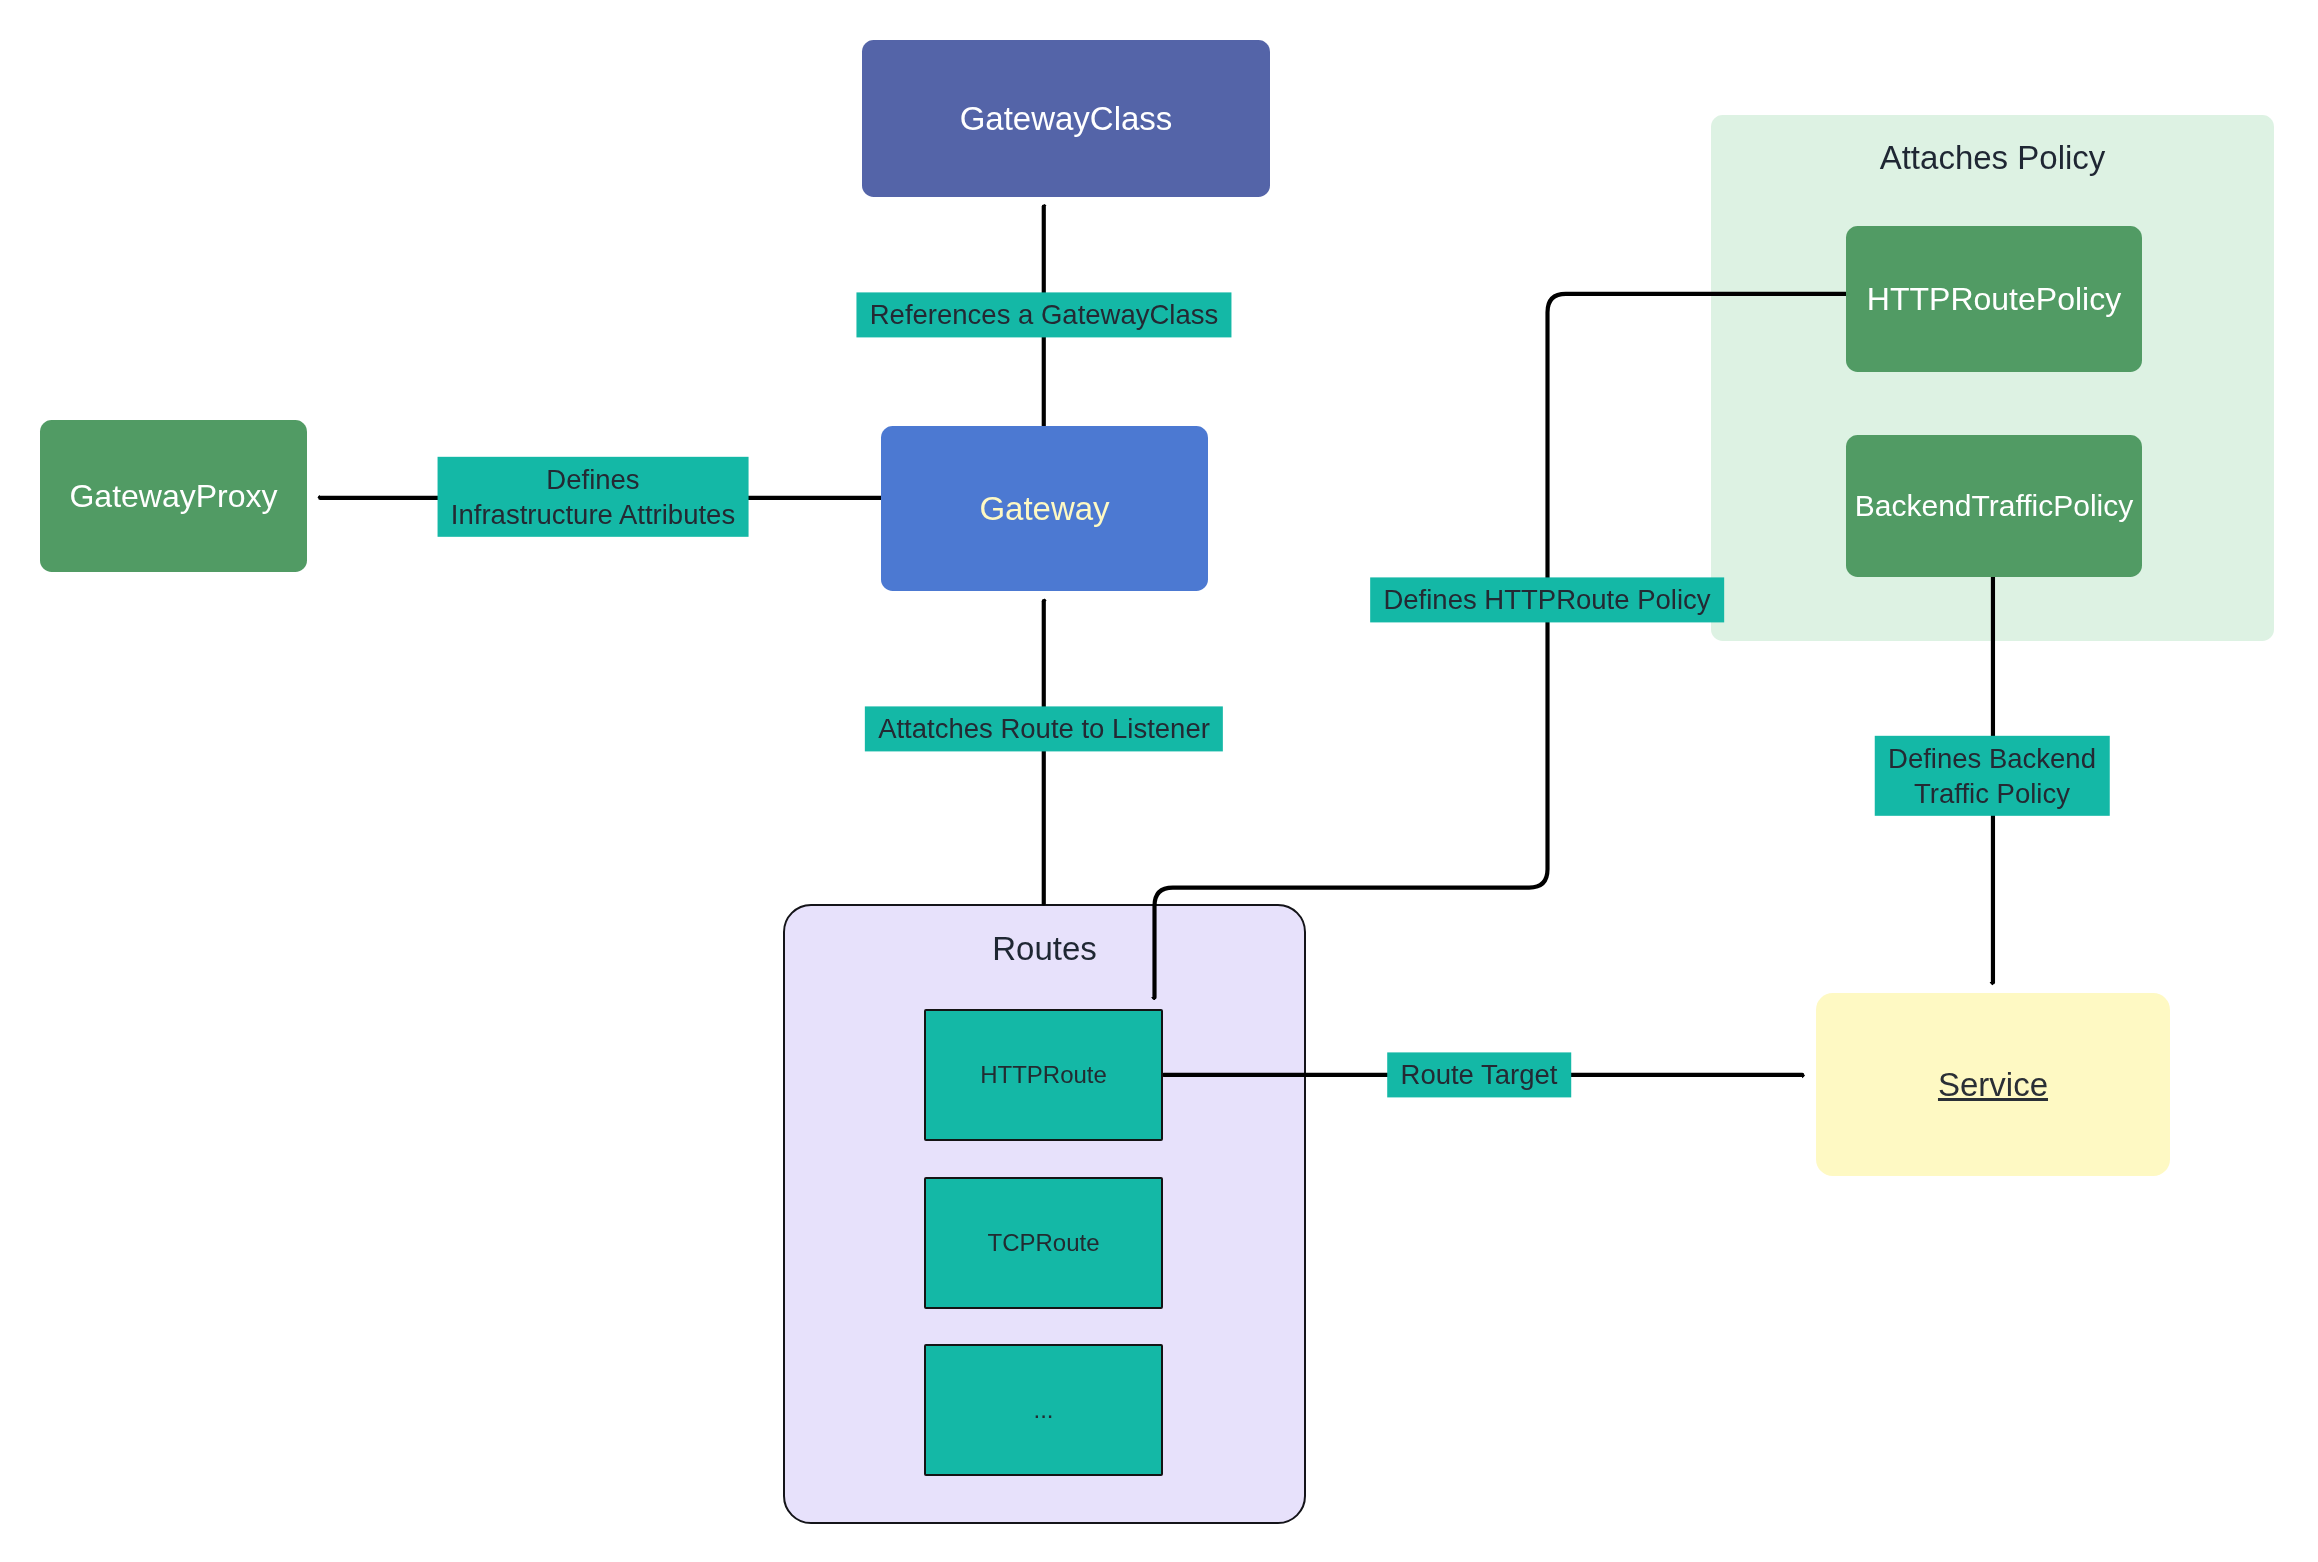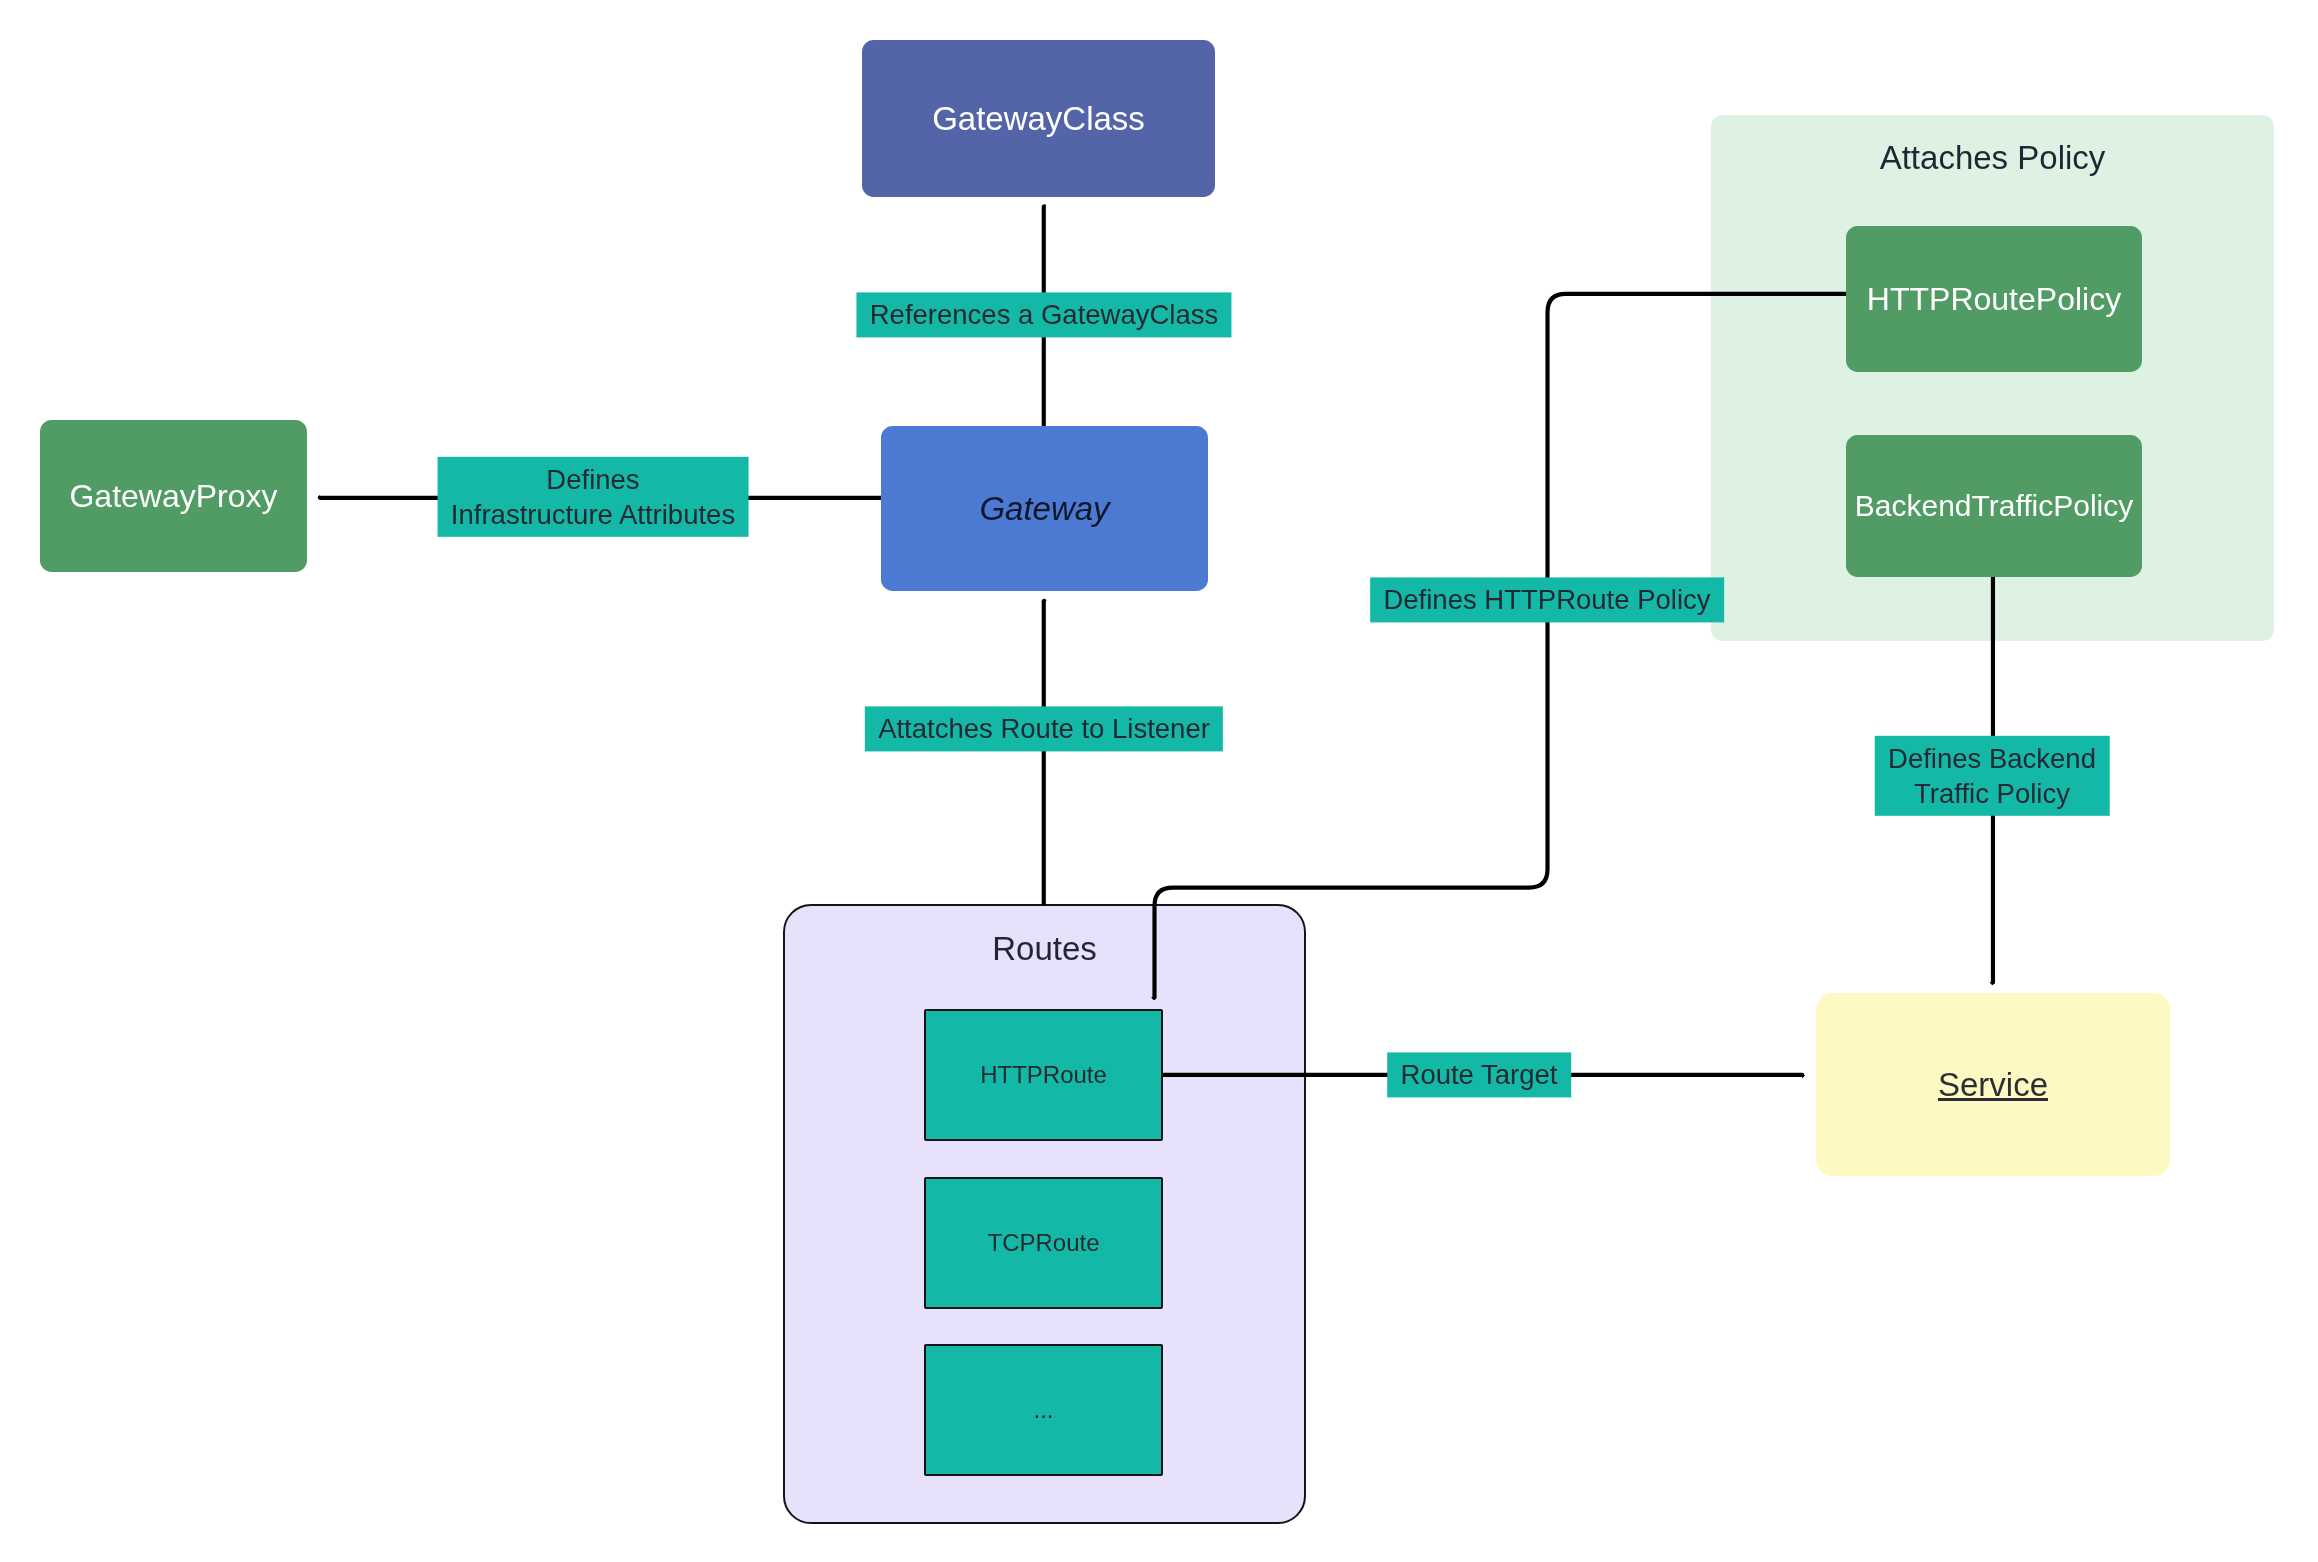--- a/index.html
+++ b/index.html
@@ -24,37 +24,37 @@
     background:#e7e1fb;border:2.5px solid #141419;border-radius:28px;
     box-sizing:border-box;
   }
   svg.wires{position:absolute;left:0;top:0;z-index:2;pointer-events:none;}
   .node{
     position:absolute;z-index:3;
     display:flex;align-items:center;justify-content:center;
     text-align:center;box-sizing:border-box;
   }
   .n-indigo{background:#5464a8;color:#ffffff;border-radius:11.7px;font-size:33px;}
-  .n-blue{background:#4c79d2;color:#0f172a;border-radius:11.7px;font-size:33px;font-style:italic;}
+  .n-blue{background:#4c79d2;color:#fef9c3;border-radius:11.7px;font-size:33px;}
   .n-green{background:#519b64;color:#ffffff;border-radius:11.7px;font-size:32px;}
   .n-green.small{font-size:30px;}
   .n-cream{background:#fef9c3;color:#2a2f36;border-radius:16.7px;font-size:33px;text-decoration:underline;}
   .n-mint{
     background:#14b8a6;color:#222b31;
     border:2.5px solid #141414;border-radius:2px;font-size:24px;
   }
   .edge-label{
     position:absolute;z-index:4;
     transform:translate(-50%,-50%);
     background:#14b8a6;padding:5px 13.3px;
     font-size:27.5px;line-height:1.28;color:#242933;
     text-align:center;white-space:nowrap;
   }
   
-  #gatewayclass{left:862px;top:40px;width:353px;height:157px;}
+  #gatewayclass{left:862px;top:40px;width:408px;height:157px;}
   #gateway{left:881px;top:426px;width:327px;height:165px;}
   #gatewayproxy{left:40px;top:420px;width:267px;height:152px;}
   #httproutepolicy{left:1846px;top:226px;width:296px;height:146px;}
   #backendtrafficpolicy{left:1846px;top:435px;width:296px;height:142px;}
   #service{left:1816px;top:993px;width:354px;height:183px;}
   #httproute{left:924px;top:1009px;width:239px;height:132px;}
   #tcproute{left:924px;top:1177px;width:239px;height:132px;}
   #moreroutes{left:924px;top:1344px;width:239px;height:132px;}
   
   #lbl-references{left:1044px;top:315px;}

